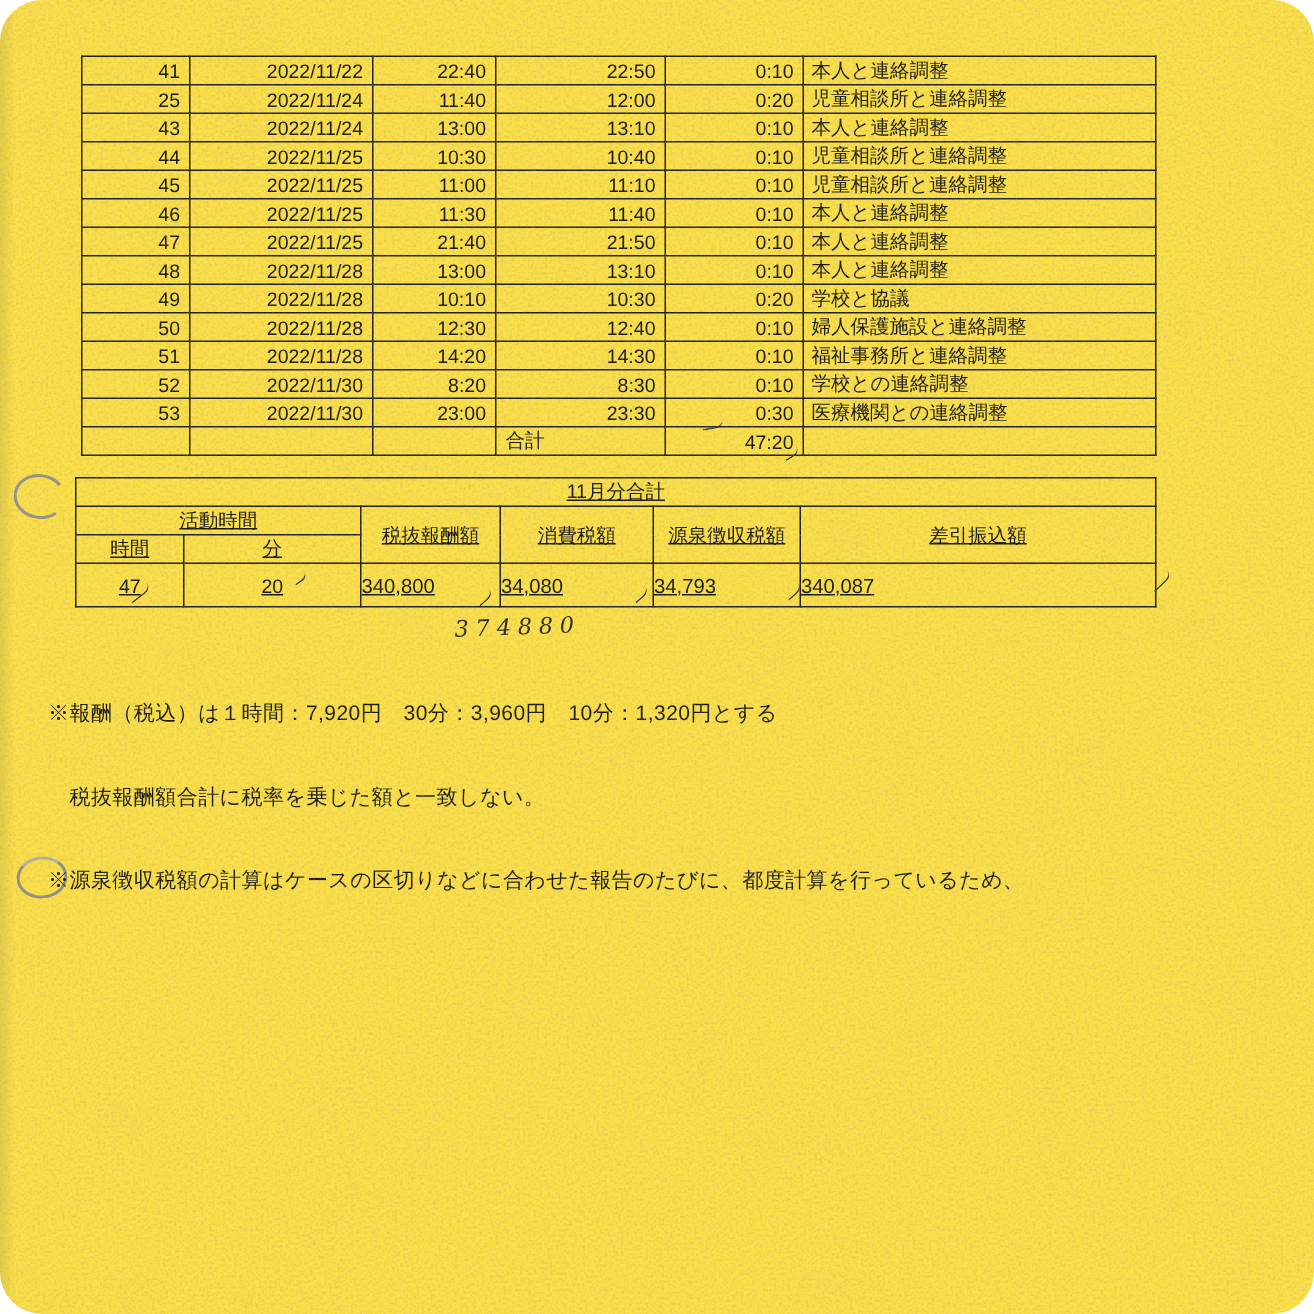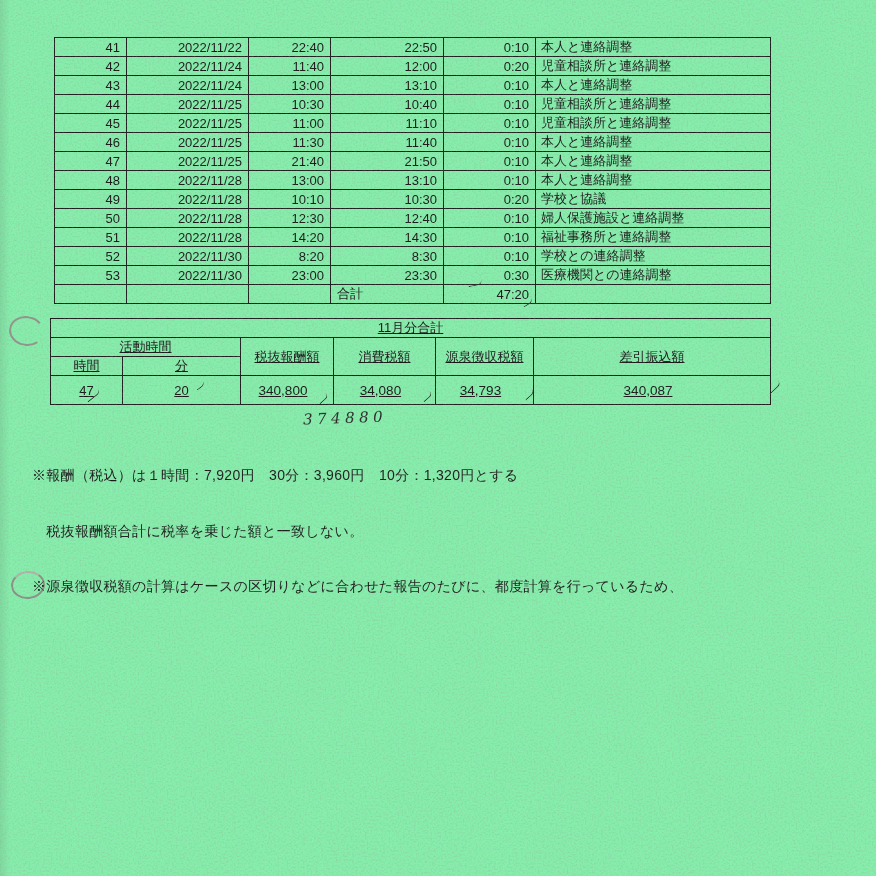--- a/index.html
+++ b/index.html
@@ -1,19 +1,19 @@
 <!DOCTYPE html>
 <html><head>
 <meta charset="utf-8">
 <style>
   html,body{margin:0;padding:0;background:#ffffff;}
   .page{
     position:relative;width:876px;height:876px;overflow:hidden;
-    background:#86efac;
-    font-family:"Liberation Sans",sans-serif;color:#161616;
+    background:#fde047;
+    font-family:"Liberation Sans",sans-serif;color:#161616;border-radius:28px;
   }
   .noise{position:absolute;left:0;top:0;z-index:4;pointer-events:none;}
   .edge-shadow{position:absolute;left:0;top:0;width:10px;height:876px;z-index:1;
     background:linear-gradient(to right, rgba(70,70,62,0.12), rgba(70,70,62,0));}
   .hole{position:absolute;border-radius:50%;z-index:2;background:transparent;}
   .hole1{left:9px;top:316px;width:31px;height:26px;border:2.5px solid #94938c;border-right-color:transparent;transform:rotate(8deg);}
   .hole2{left:11px;top:571px;width:30px;height:24px;border:2.5px solid #8f8e87;border-top-color:#b3b2aa;transform:rotate(-6deg);}
 
   table{border-collapse:collapse;table-layout:fixed;z-index:2;}
   td{border:1.4px solid #1d1d1d;font-size:13px;color:#161616;overflow:hidden;white-space:nowrap;}
@@ -22,21 +22,21 @@
   .activity td{height:17.2px;padding:0 6px 0 4px;}
   .activity .num{text-align:right;}
   .activity .c-desc{text-align:left;padding-left:5px;}
   .activity .c-total-label{text-align:left;padding-left:6px;}
 
   .summary{position:absolute;left:50px;top:318px;width:720px;}
   .summary td{text-align:center;padding:0;text-decoration:underline;}
   .summary .title-cell{height:18px;}
   .summary .hdr{height:15px;}
   .summary .val{height:28px;}
-  .summary .money{text-align:center;padding-right:8px;font-size:13.5px;}
+  .summary .money{text-align:left;padding-right:8px;font-size:13.5px;}
 
   .handwritten{
     position:absolute;left:303px;top:409px;z-index:2;
     font-family:"DejaVu Serif",serif;font-style:italic;
     font-size:15px;letter-spacing:4.5px;color:#2b2b2b;transform:rotate(-2deg);
   }
   .notes{position:absolute;left:32px;top:429px;z-index:2;
     font-size:14px;line-height:18.5px;letter-spacing:0.3px;color:#1a1a1a;white-space:pre;}
 
   .tick{position:absolute;z-index:3;border-bottom:1.8px solid #2e2e2e;border-radius:0 0 8px 2px;height:4px;}
@@ -72,21 +72,21 @@
         <tr>
           <td class="num">41</td>
           <td class="num">2022/11/22</td>
           <td class="num">22:40</td>
           <td class="num">22:50</td>
           <td class="num">0:10</td>
           <td class="c-desc">本人と連絡調整</td>
         </tr>
 
         <tr>
-          <td class="num">42</td>
+          <td class="num">25</td>
           <td class="num">2022/11/24</td>
           <td class="num">11:40</td>
           <td class="num">12:00</td>
           <td class="num">0:20</td>
           <td class="c-desc">児童相談所と連絡調整</td>
         </tr>
 
         <tr>
           <td class="num">43</td>
           <td class="num">2022/11/24</td>

